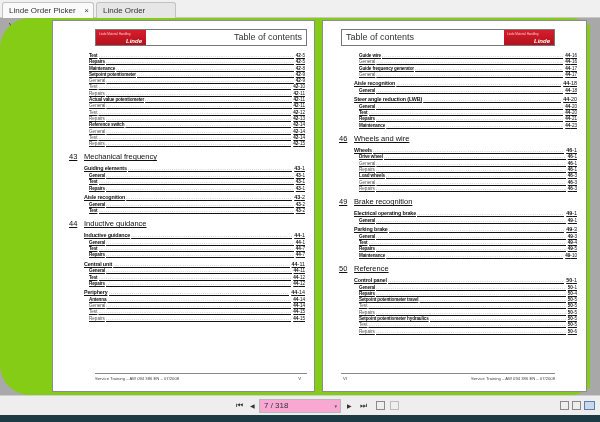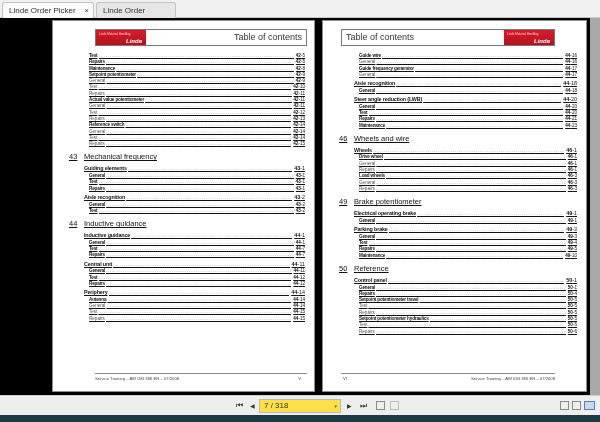--- a/index.html
+++ b/index.html
@@ -1,21 +1,21 @@
 <!DOCTYPE html>
 <html><head>
 <meta charset="utf-8">
 <style>
   * { box-sizing: border-box; margin: 0; padding: 0; }
   html, body { width: 600px; height: 422px; overflow: hidden; background: #a9a9a9; font-family: "Liberation Sans", sans-serif; }
   .tabbar { position: absolute; left: 0; top: 0; width: 600px; height: 18px; background: #f0f0f0; border-bottom: 1px solid #c8c8c8; }
   .tab { position: absolute; top: 2px; height: 16px; padding: 0 6px; font-size: 8px; line-height: 15px; color: #333; background: #e6e6e6; border: 1px solid #c2c2c2; border-bottom: none; border-radius: 3px 3px 0 0; }
   .tab.active { background: #fafafa; }
   .tab .close { position: absolute; right: 4px; top: 0; font-size: 8px; color: #444; }
-  .viewer { position: absolute; left: 0; top: 18px; width: 600px; height: 377px; background: #000000; }
+  .viewer { position: absolute; left: 0; top: 18px; width: 600px; height: 377px; background: #84cc16; border-radius: 30px; }
   .page { position: absolute; top: 2px; height: 372px; background: #fff; border: 1px solid #8c8c8c; }
   .page.left { left: 52px; width: 263px; }
   .page.right { left: 322px; width: 265px; }
   .vscroll { position: absolute; left: 590px; top: 18px; width: 10px; height: 377px; background: #a8a8a8; }
   .hdr { position: absolute; top: 8px; height: 17px; border: 1px solid #777; }
   .left .hdr { left: 42px; width: 212px; }
   .right .hdr { left: 18px; width: 214px; }
   .logo { position: absolute; top: 0; width: 50px; height: 15px; background: linear-gradient(180deg, #d61d2b, #b3121e); }
   .logo .mini { position: absolute; left: 3px; top: 2px; font-size: 3px; color: #f7c8c8; }
   .logo .mark { position: absolute; right: 4px; bottom: 1px; font-size: 6px; font-style: italic; font-weight: bold; color: #fff; }
@@ -46,21 +46,21 @@
   .footer { position: absolute; bottom: 9px; height: 9px; border-top: 1px solid #888; font-size: 4.2px; color: #444; padding-top: 2px; }
   .left .footer { left: 42px; width: 212px; }
   .right .footer { left: 18px; width: 214px; }
   .footer .ftext { position: absolute; top: 2px; }
   .left .footer .ftext { left: 0; }
   .left .footer .fnum { position: absolute; right: 6px; top: 2px; }
   .right .footer .ftext { right: 0; }
   .right .footer .fnum { position: absolute; left: 2px; top: 2px; }
   .bottombar { position: absolute; left: 0; top: 395px; width: 600px; height: 20px; background: #eeeeee; border-top: 1px solid #cfcfcf; }
   .nav-btn { position: absolute; top: 5px; font-size: 8px; color: #333; line-height: 10px; }
-  .pageinput { position: absolute; left: 259px; top: 3px; width: 82px; height: 14px; background: #fde047; border: 1px solid #b8b8b8; font-size: 8px; color: #333; padding-left: 4px; line-height: 12px; }
+  .pageinput { position: absolute; left: 259px; top: 3px; width: 82px; height: 14px; background: #f9a8d4; border: 1px solid #b8b8b8; font-size: 8px; color: #333; padding-left: 4px; line-height: 12px; }
   .pageinput .dd { position: absolute; right: 3px; top: 0; font-size: 5px; color: #555; }
   .viewicon { position: absolute; top: 5px; width: 9px; height: 9px; border: 1px solid #8a8a8a; }
   .viewicon.on { background: #c9d8ea; border-color: #5b7fb0; }
   .taskbar { position: absolute; left: 0; top: 415px; width: 600px; height: 7px; background: #1d3b44; }
 </style>
 </head>
 <body>
 
 <div class="tabbar">
   <div class="tab active" style="left:2px;width:92px;">
@@ -370,21 +370,21 @@
           <span class="dots"></span>
           <span class="pg"><b>46</b><span>-3</span></span>
         </div>
         <div class="row lvl-3">
           <span class="lbl">Repairs</span>
           <span class="dots"></span>
           <span class="pg"><b>46</b><span>-3</span></span>
         </div>
         <div class="row lvl-ch">
           <span class="num">49</span>
-          <span class="lbl">Brake potentiometer</span>
+          <span class="lbl">Brake recognition</span>
         </div>
         <div class="row lvl-1">
           <span class="lbl">Electrical operating brake</span>
           <span class="dots"></span>
           <span class="pg"><b>49</b><span>-1</span></span>
         </div>
         <div class="row lvl-2">
           <span class="lbl">General</span>
           <span class="dots"></span>
           <span class="pg"><b>49</b><span>-1</span></span>

